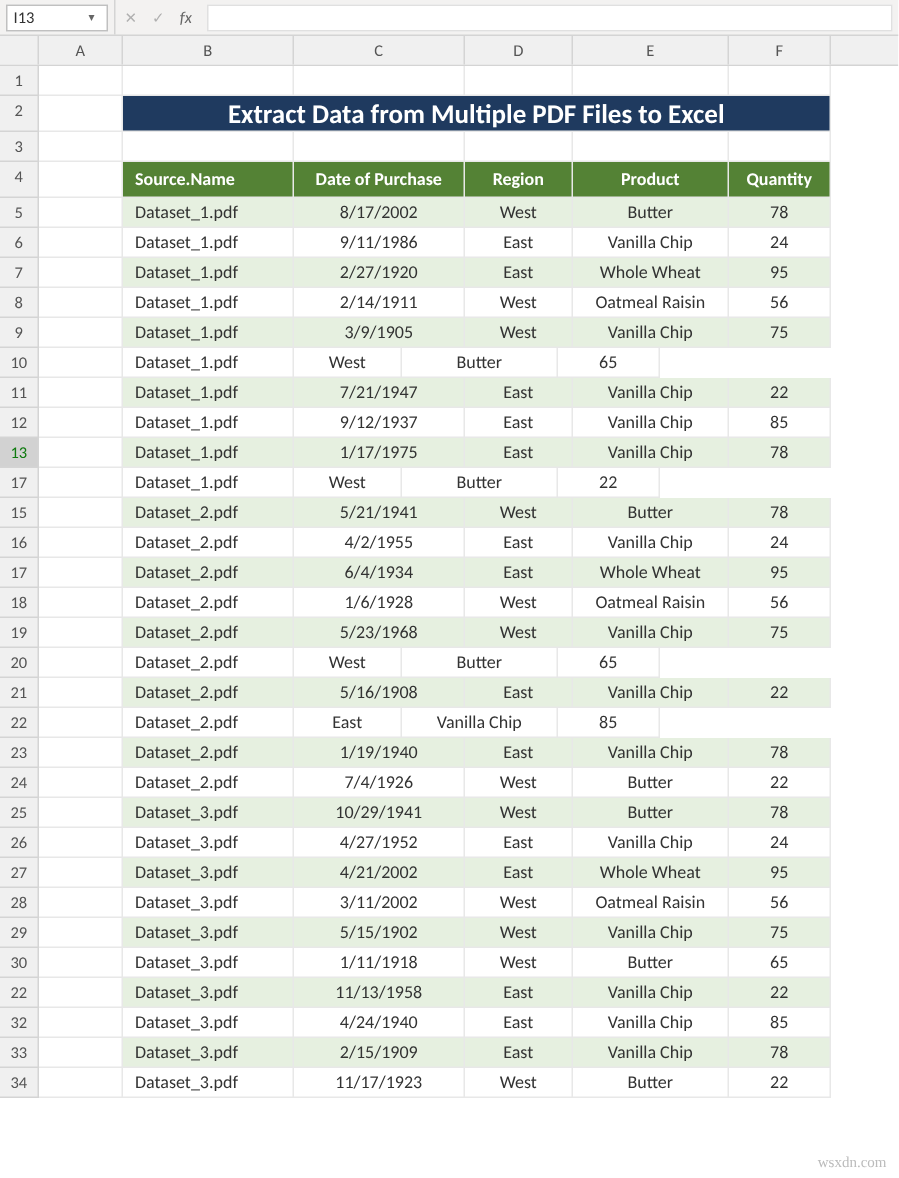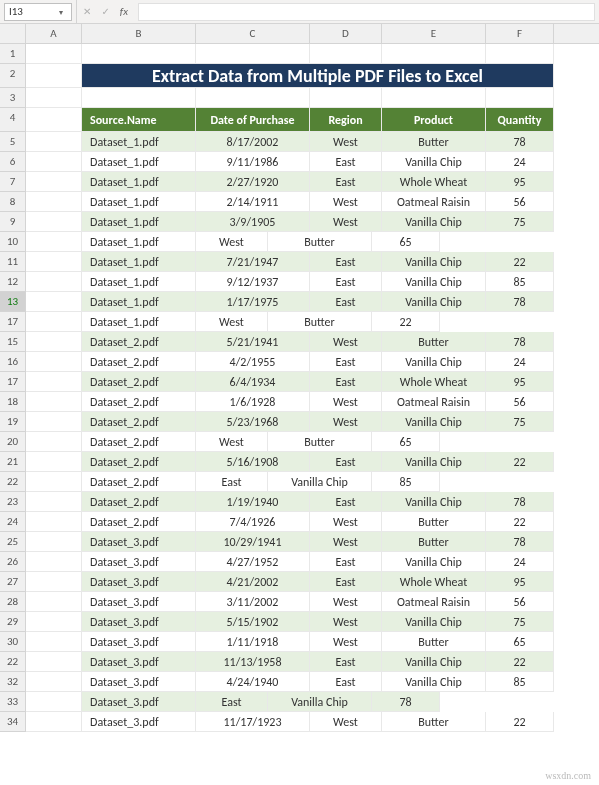--- a/index.html
+++ b/index.html
@@ -349,20 +349,21 @@
         <div class="cell data-cell col-B stripe-odd first">Dataset_3.pdf</div>
         <div class="cell data-cell col-C stripe-odd">4/24/1940</div>
         <div class="cell data-cell col-D stripe-odd">East</div>
         <div class="cell data-cell col-E stripe-odd">Vanilla Chip</div>
         <div class="cell data-cell col-F stripe-odd">85</div>
       </div>
       <div class="row">
         <div class="row-header">33</div>
         <div class="cell col-A"></div>
         <div class="cell data-cell col-B stripe-even first">Dataset_3.pdf</div>
+        <div class="cell data-cell col-C stripe-even">2/15/1909</div>
         <div class="cell data-cell col-D stripe-even">East</div>
         <div class="cell data-cell col-E stripe-even">Vanilla Chip</div>
         <div class="cell data-cell col-F stripe-even">78</div>
       </div>
       <div class="row">
         <div class="row-header">34</div>
         <div class="cell col-A"></div>
         <div class="cell data-cell col-B stripe-odd first">Dataset_3.pdf</div>
         <div class="cell data-cell col-C stripe-odd">11/17/1923</div>
         <div class="cell data-cell col-D stripe-odd">West</div>

